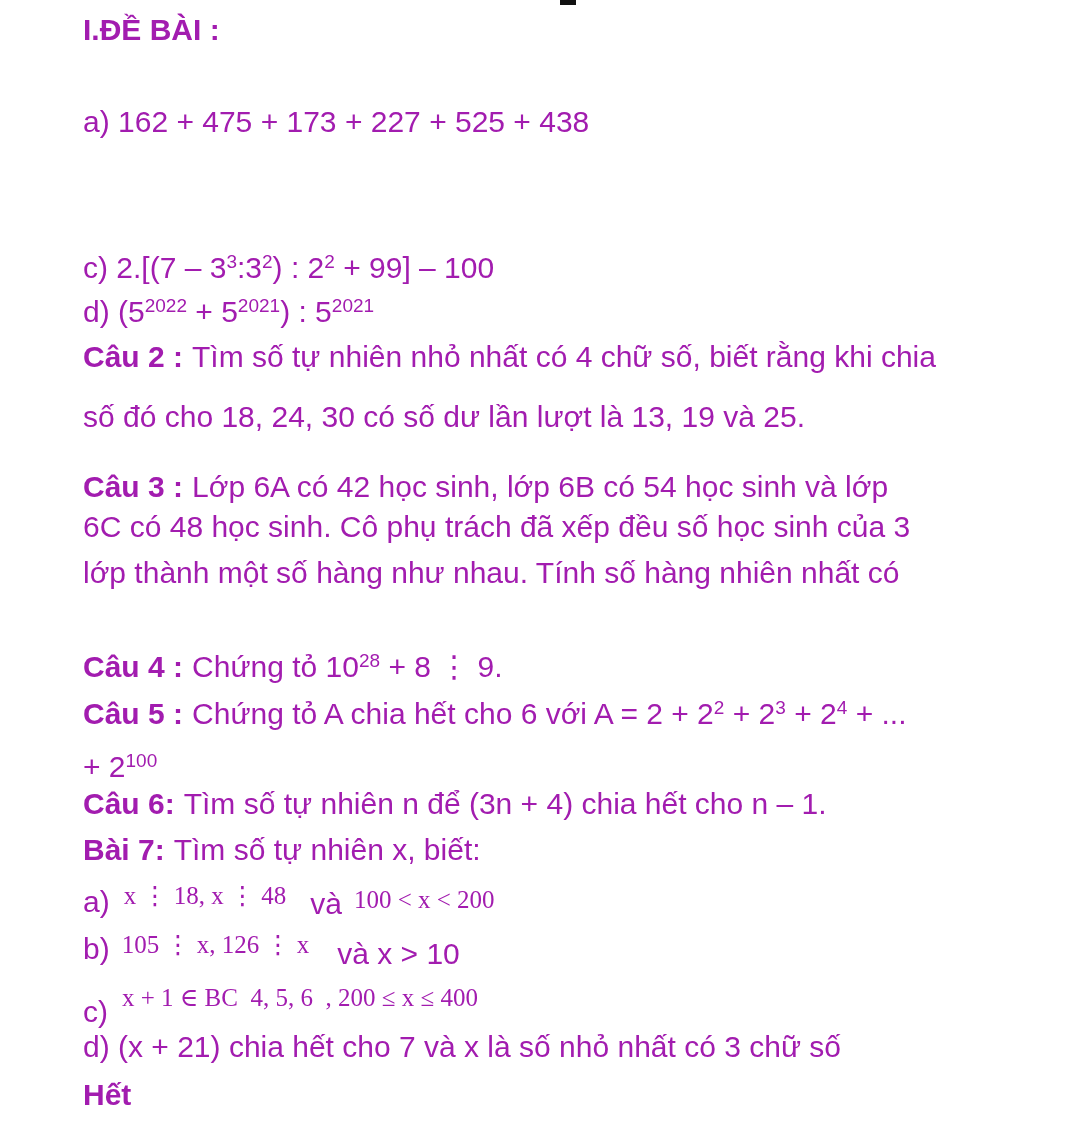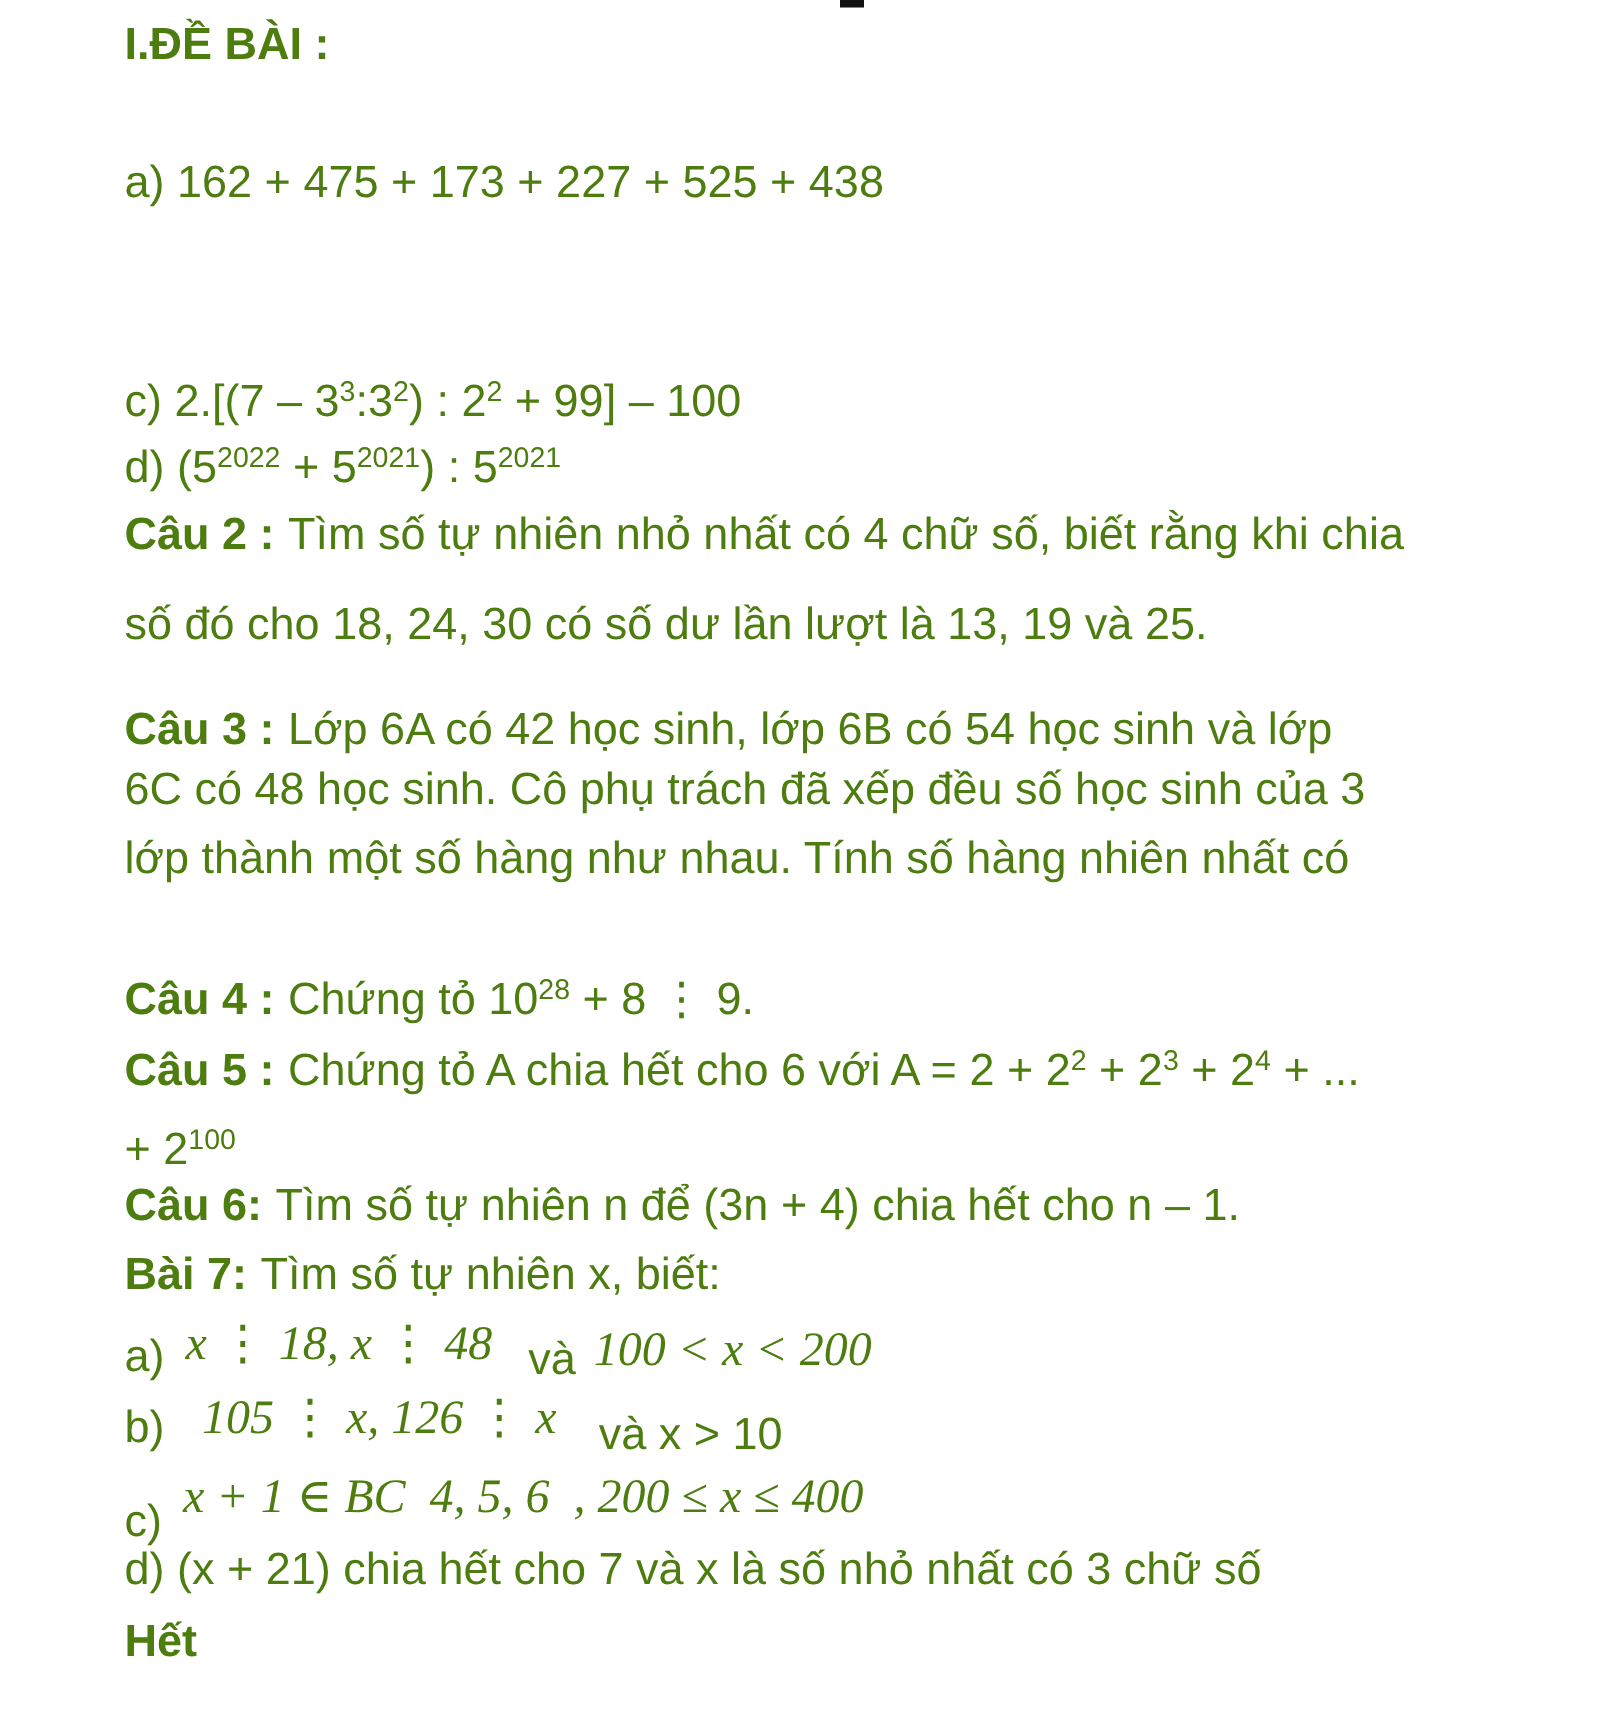--- a/index.html
+++ b/index.html
@@ -11,29 +11,28 @@
     overflow: hidden;
     font-family: "Liberation Sans", "DejaVu Sans", sans-serif;
     color: #000000;
   }
   .t {
     position: absolute;
     left: 83px;
     white-space: pre;
     font-size: 30px;
     line-height: 1;
-    color: #4d7c0f;
+    color: #a21caf;
     text-align: right;
   }
   .b { font-weight: bold; }
   .gap { margin-left: 9px; }
   .m {
     font-family: "Liberation Serif", "DejaVu Serif", "DejaVu Sans", serif;
-    font-style: italic;
-    font-size: 32px;
+    font-size: 25px;
     position: relative;
   }
   sup {
     font-size: 19px;
     line-height: 0;
     position: relative;
     top: -10px;
     vertical-align: baseline;
   }
   .artifact {
@@ -74,21 +73,21 @@
   <div class="t" style="top:699px"><span class="b">Câu 5 :</span><span class="gap">Chứng tỏ A chia hết cho 6 với A = 2 + 2<sup>2</sup> + 2<sup>3</sup> + 2<sup>4</sup> + ...</span></div>
 
   <div class="t" style="top:752px">+ 2<sup>100</sup></div>
 
   <div class="t" style="top:789px"><span class="b">Câu 6:</span><span class="gap">Tìm số tự nhiên n để (3n + 4) chia hết cho n – 1.</span></div>
 
   <div class="t" style="top:835px"><span class="b">Bài 7:</span><span class="gap">Tìm số tự nhiên x, biết:</span></div>
 
   <div class="t" style="top:887px"><span>a)</span><span class="m" style="margin-left:14px; top:-8px">x ⋮ 18, x ⋮ 48</span><span style="margin-left:24px; position:relative; top:2px">và</span><span class="m" style="margin-left:12px; top:-4px">100 &lt; x &lt; 200</span></div>
 
-  <div class="t" style="top:934px"><span>b)</span><span class="m" style="margin-left:25px; top:-6px">105 ⋮ x, 126 ⋮ x</span><span style="margin-left:28px; position:relative; top:5px">và x &gt; 10</span></div>
+  <div class="t" style="top:934px"><span>b)</span><span class="m" style="margin-left:12px; top:-6px">105 ⋮ x, 126 ⋮ x</span><span style="margin-left:28px; position:relative; top:5px">và x &gt; 10</span></div>
 
   <div class="t" style="top:997px"><span>c)</span><span class="m" style="margin-left:14px; top:-16px">x + 1 ∈ BC  4, 5, 6  , 200 ≤ x ≤ 400</span></div>
 
   <div class="t" style="top:1032px">d) (x + 21) chia hết cho 7 và x là số nhỏ nhất có 3 chữ số</div>
 
   <div class="t b" style="top:1080px">Hết</div>
 
 </div>
 
 </body></html>

